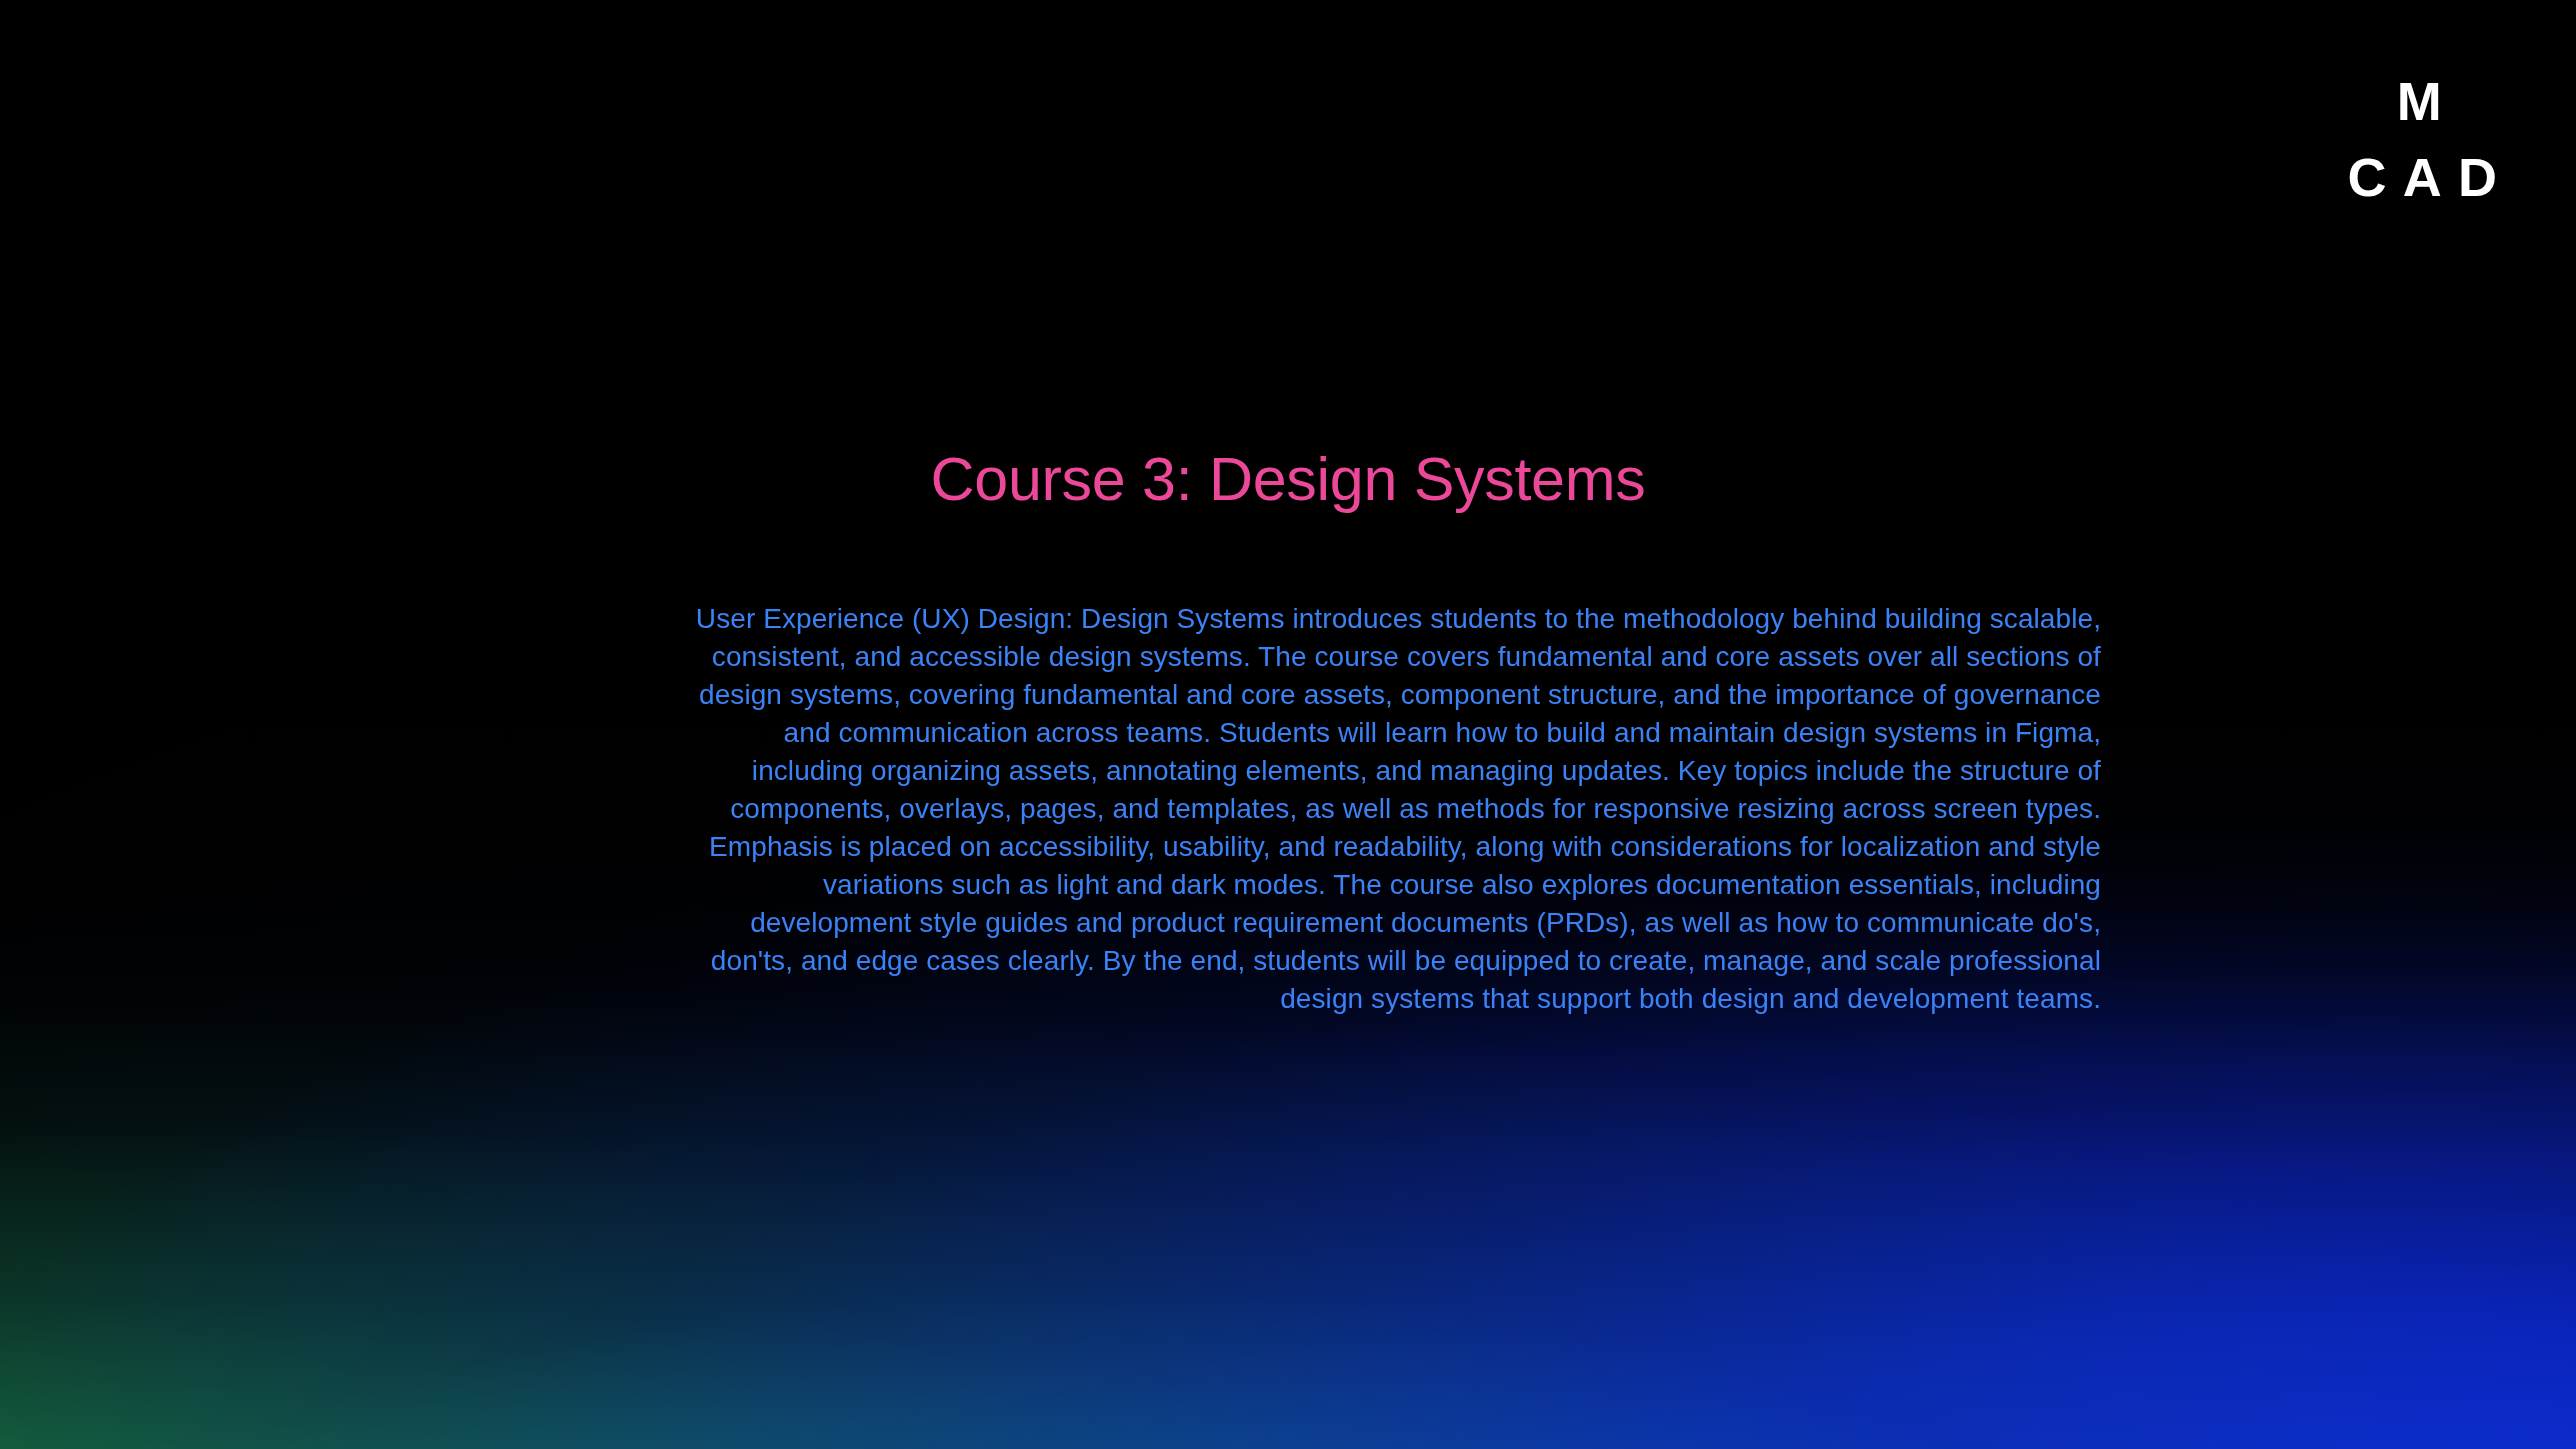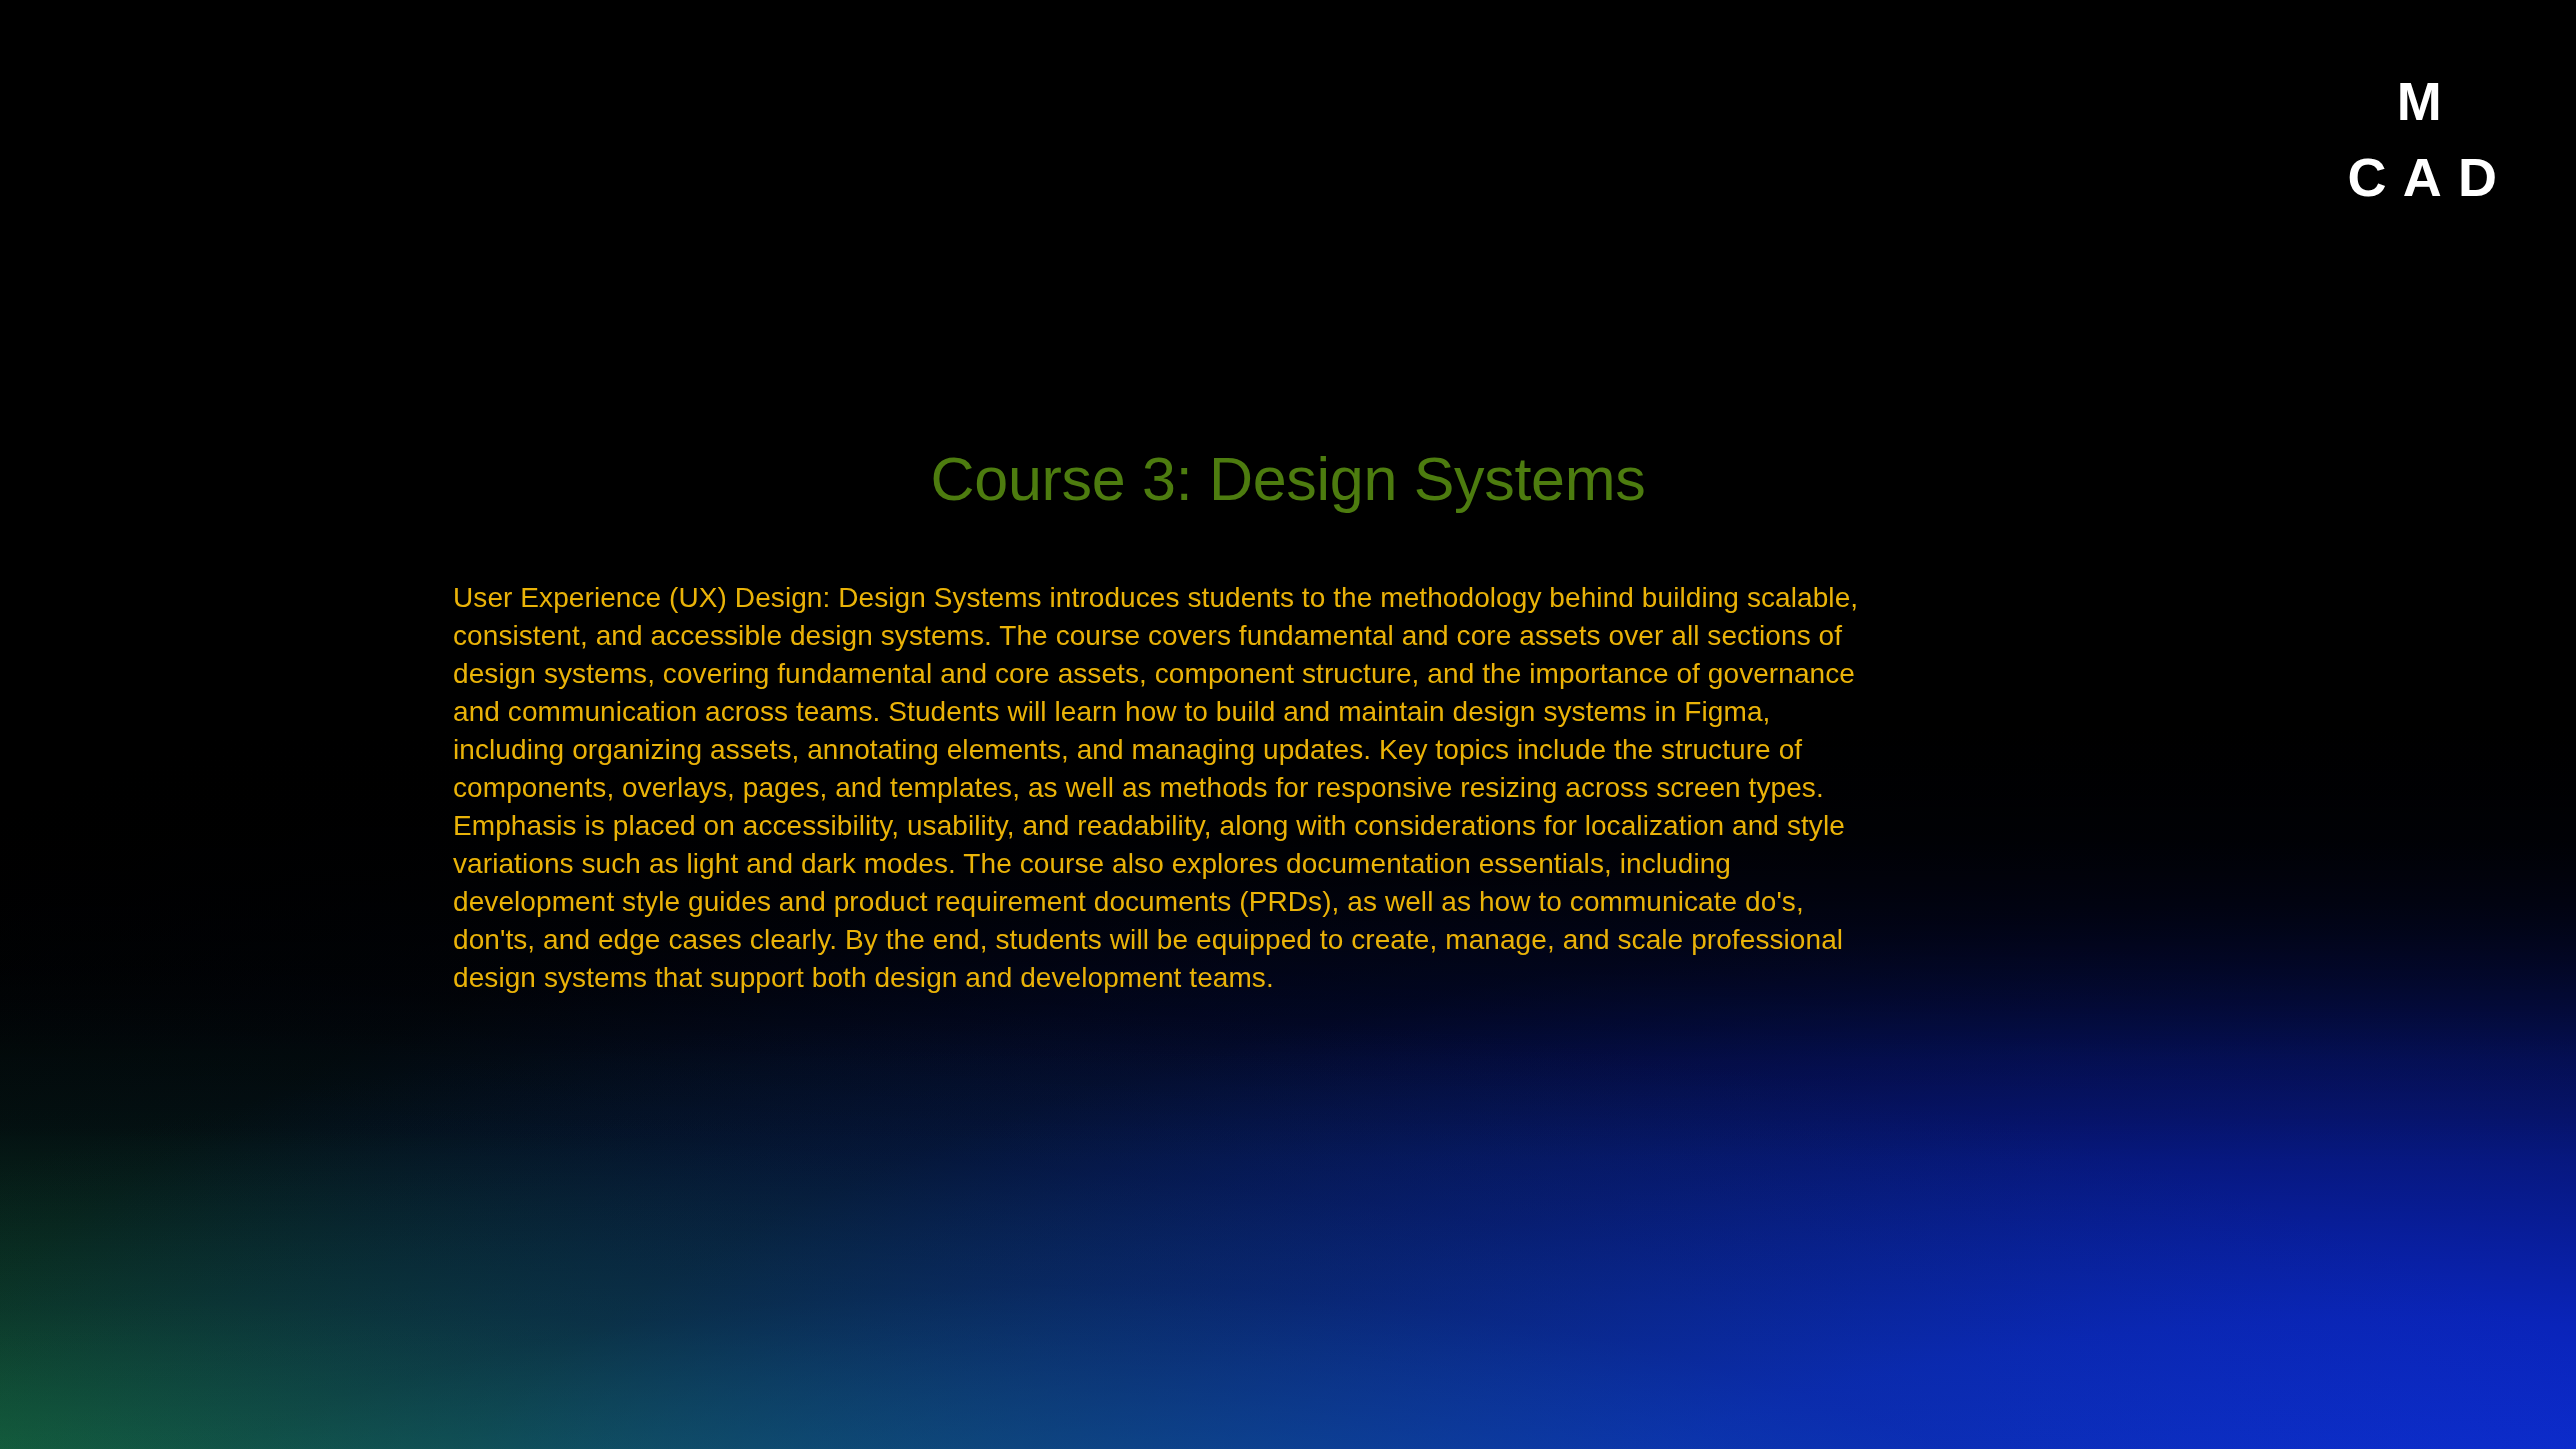--- a/index.html
+++ b/index.html
@@ -103,41 +103,42 @@
     margin-right: -0.30em;
   }
 
   
   .title {
     position: absolute;
     left: 0;
     right: 0;
     top: 403px;
     text-align: center;
-    color: #4d7c0f;
+    color: #ec4899;
     font-size: 61px;
     font-weight: 400;
     letter-spacing: -0.005em;
     line-height: 1.15;
     z-index: 5;
   }
 
   
   .body-copy {
     position: absolute;
     left: 453px;
-    top: 579px;
+    top: 600px;
     width: 1648px;
-    color: #eab308;
+    color: #3b82f6;
     font-size: 28px;
     font-weight: 400;
     line-height: 38px;
     letter-spacing: 0.003em;
     z-index: 5;
     white-space: pre-wrap;
+    text-align: right;
   }
 </style>
 </head>
 <body>
 
 <div class="slide">
 
   <div class="gradient-layer glow-green"></div>
   <div class="gradient-layer glow-blue"></div>
   <div class="gradient-layer glow-teal"></div>

